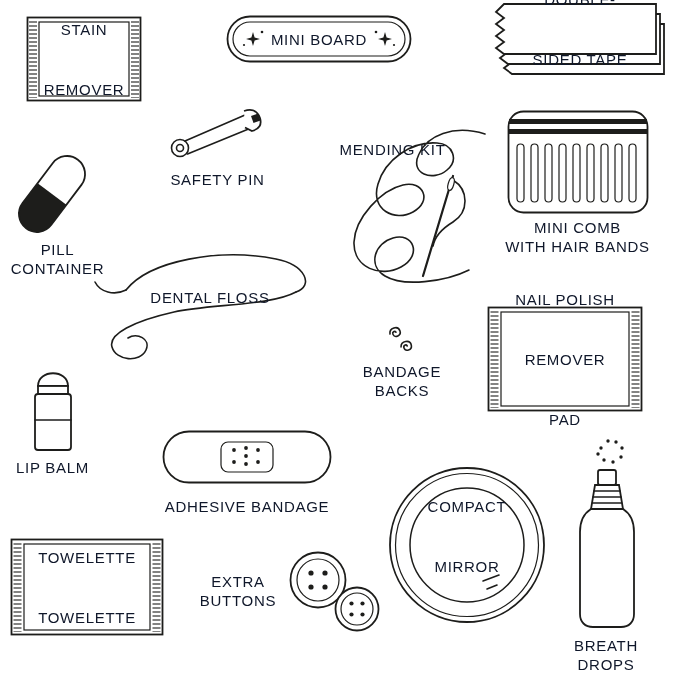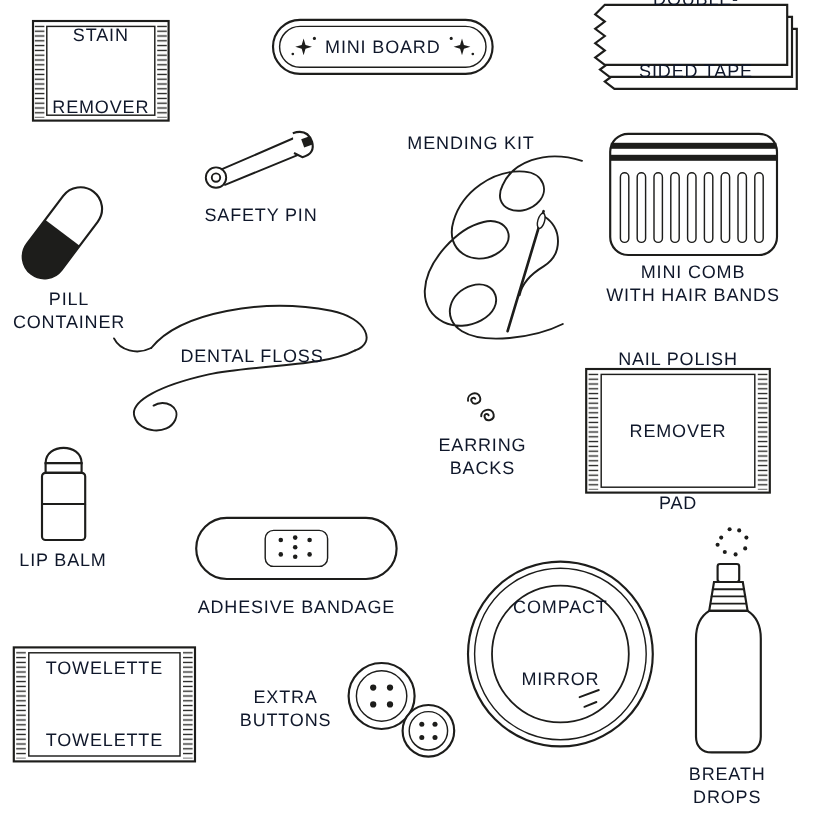--- a/index.html
+++ b/index.html
@@ -17,21 +17,21 @@
   .overlay{position:absolute;inset:0;display:flex;flex-direction:column;
            align-items:center;justify-content:center;}
   .below{margin-top:4px;}
 
   #stain-remover{left:26px;top:16px;width:116px;height:86px;}
   #emery-board{left:226px;top:15px;width:186px;height:48px;}
   #double-sided-tape{left:470px;top:0px;width:200px;height:80px;}
   #double-sided-tape .overlay{left:34px;top:6px;width:152px;height:46px;right:auto;bottom:auto;}
   #safety-pin{left:160px;top:104px;width:115px;}
   #mending-kit{left:325px;top:110px;width:180px;height:200px;}
-  #mending-kit .label{width:135px;}
+  #mending-kit .label{width:135px;margin-top:30px;}
   #mending-kit svg{position:absolute;left:10px;top:14px;}
   #mini-comb{left:490px;top:110px;width:175px;}
   #mini-comb svg{margin:0 auto;}
   #pill-container{left:0px;top:148px;width:115px;}
   #pill-container svg{margin-left:6px;}
   #dental-floss{left:88px;top:246px;width:232px;height:122px;}
   #dental-floss .label{position:absolute;left:52px;top:42px;width:140px;}
   #earring-backs{left:352px;top:324px;width:100px;}
   #earring-backs svg{margin:0 auto;}
   #nail-polish-pad{left:487px;top:306px;width:156px;height:106px;}
@@ -182,21 +182,21 @@
       <span>DENTAL FLOSS</span>
     </div>
   </div>
 
   <div class="abs" id="earring-backs">
     <svg width="40" height="34" viewBox="0 0 40 34">
       <path class="s2" stroke-width="1.4" transform="translate(8,3)" d="M0,7 C-1,1 8,-2 10,4 C11.6,8.6 5,11.5 3,7.5 C1.8,5 4.6,3.4 6,5.2"></path>
       <path class="s2" stroke-width="1.4" transform="translate(20,16) rotate(8)" d="M0,7 C-1,1 8,-2 10,4 C11.6,8.6 5,11.5 3,7.5 C1.8,5 4.6,3.4 6,5.2"></path>
     </svg>
     <div class="label below">
-      <span>EARRING</span>
+      <span>BANDAGE</span>
       <span>BACKS</span>
     </div>
   </div>
 
   <div class="abs" id="nail-polish-pad">
     <svg width="156" height="106" viewBox="0 0 156 106">
       <rect class="s" x="1.5" y="1.5" width="153" height="103"></rect>
       <rect x="3.5" y="4" width="8" height="98" fill="url(#hatch)"></rect>
       <rect x="144.5" y="4" width="8" height="98" fill="url(#hatch)"></rect>
       <rect class="si" x="14" y="6" width="128" height="94" fill="none"></rect>

